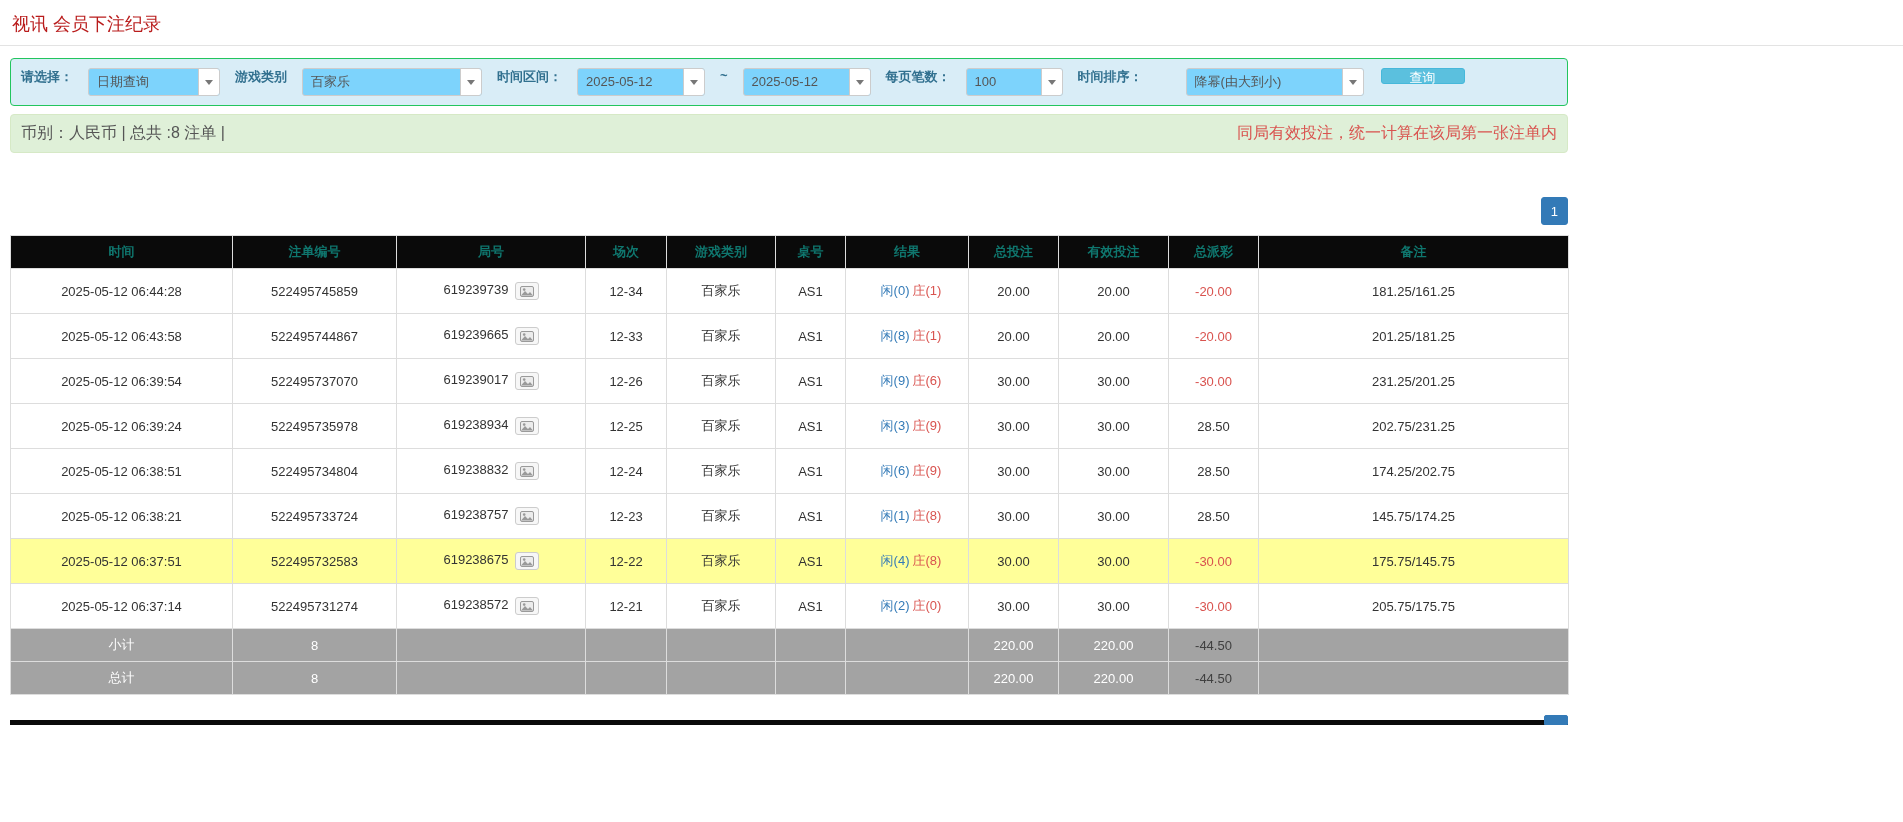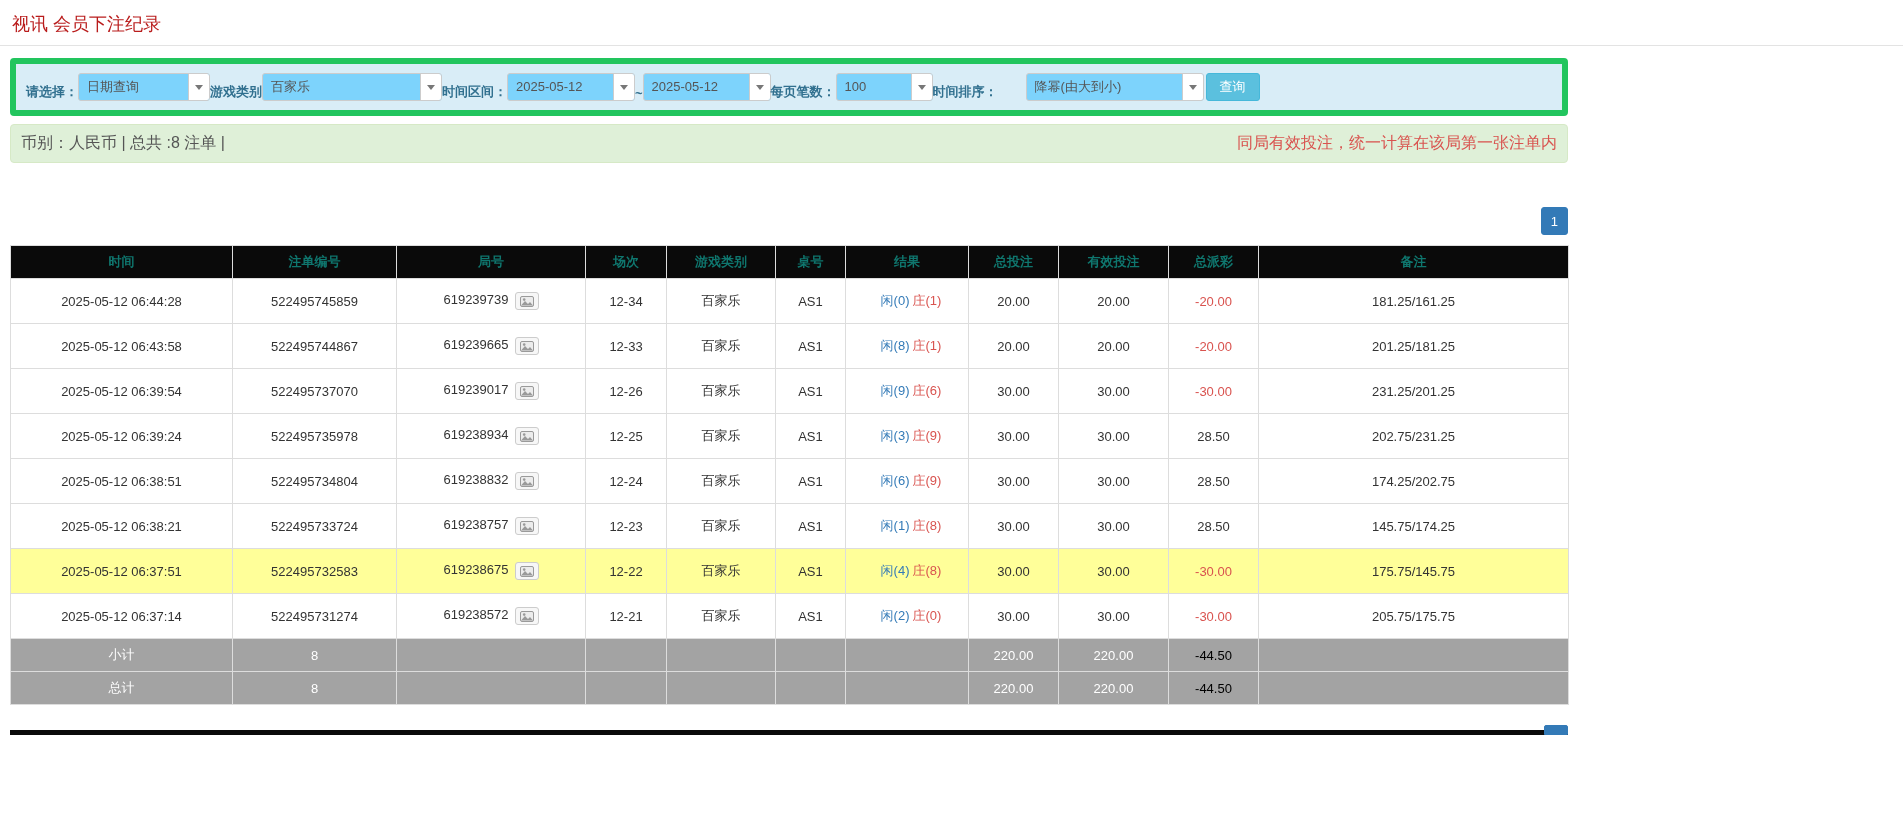--- a/index.html
+++ b/index.html
@@ -7,36 +7,36 @@
   body {
     width: 1903px; min-height: 822px; background: #fff;
     font-family: "Liberation Sans", "DejaVu Sans", sans-serif;
     color: #333;
   }
   .page-header { padding: 12px 12px 9px 12px; border-bottom: 1px solid #e3e3e3; }
   .page-title { font-size: 18px; font-weight: 500; color: #b91c1c; }
   .container { width: 1558px; margin-left: 10px; }
 
   .filter-bar {
-    margin-top: 12px; background: #d9edf7; border: 6px solid #22c55e; border-radius: 4px;
-    padding: 9px 10px; display: flex; align-items: flex-end; gap: 0; font-size: 13px;
+    margin-top: 12px; background: #d9edf7; border: 1px solid #22c55e; border-radius: 4px;
+    padding: 9px 10px; display: flex; align-items: flex-start; gap: 15px; font-size: 13px;
   }
   .filter-label { color: #31708f; font-weight: bold; white-space: nowrap; }
   .tilde { color: #31708f; font-weight: bold; }
   .combo {
     display: inline-flex; align-items: stretch; height: 28px;
     background: #7dd3fc; border: 1px solid #ccc; border-radius: 3px; overflow: hidden; cursor: pointer;
   }
   .combo-text { flex: 1; padding: 0 8px; line-height: 26px; color: #555; font-size: 13px; white-space: nowrap; overflow: hidden; }
   .combo-caret { width: 21px; border-left: 1px solid #ccc; display: flex; align-items: center; justify-content: center; background: #fff; }
   .combo-caret::after { content: ""; width: 0; height: 0; border-left: 4px solid transparent; border-right: 4px solid transparent; border-top: 5px solid #777; }
   .w-select { width: 132px; } .w-game { width: 180px; } .w-date { width: 128px; }
   .w-size { width: 97px; } .w-sort { width: 178px; margin-left: 28px; }
   .btn-query {
-    height: 28px; padding: 0 13px; background: #5bc0de; border: 1px solid #46b8da;
+    height: 16px; padding: 0 28px; background: #5bc0de; border: 1px solid #46b8da;
     color: #fff; font-size: 13px; border-radius: 3px; cursor: pointer; margin-left: 2px;
   }
 
   .summary-bar {
     margin-top: 8px; background: #dff0d8; border: 1px solid #d6e9c6; border-radius: 4px;
     padding: 8px 10px; display: flex; justify-content: space-between; align-items: center; font-size: 16px;
   }
   .summary-left { color: #555; }
   .summary-notice { color: #d9534f; }
 
@@ -55,21 +55,21 @@
   tr.row-highlight td { background: #ffff99; }
   .bet-amount { color: #337ab7; cursor: pointer; }
   .payout.neg { color: #d9534f; }
   .player-result { color: #337ab7; padding-left: 8px; }
   .banker-result { color: #d9534f; margin-left: 3px; }
   .video-btn {
     margin-left: 6px; padding: 3px 4px 2px; background: #f7f7f7; border: 1px solid #ccc;
     border-radius: 3px; cursor: pointer; vertical-align: middle; line-height: 0; display: inline-block;
   }
   tr.summary-row td { background: #a3a3a3; color: #fff; padding: 7px 6px; }
-  tr.summary-row td.payout.neg { color: #000000; }
+  tr.summary-row td.payout.neg { color: #404040; }
 
   .bottom-strip { position: relative; height: 10px; margin-top: 20px; }
   .bottom-bar { position: absolute; left: 0; right: 0; bottom: 0; height: 5px; background: #0a0a0a; }
   .bottom-page-btn { position: absolute; right: 0; bottom: 0; width: 24px; height: 10px; background: #337ab7; border: 1px solid #337ab7; border-radius: 2px 2px 0 0; cursor: pointer; }
 </style>
 </head>
 <body>
 
 <div class="page">
 

